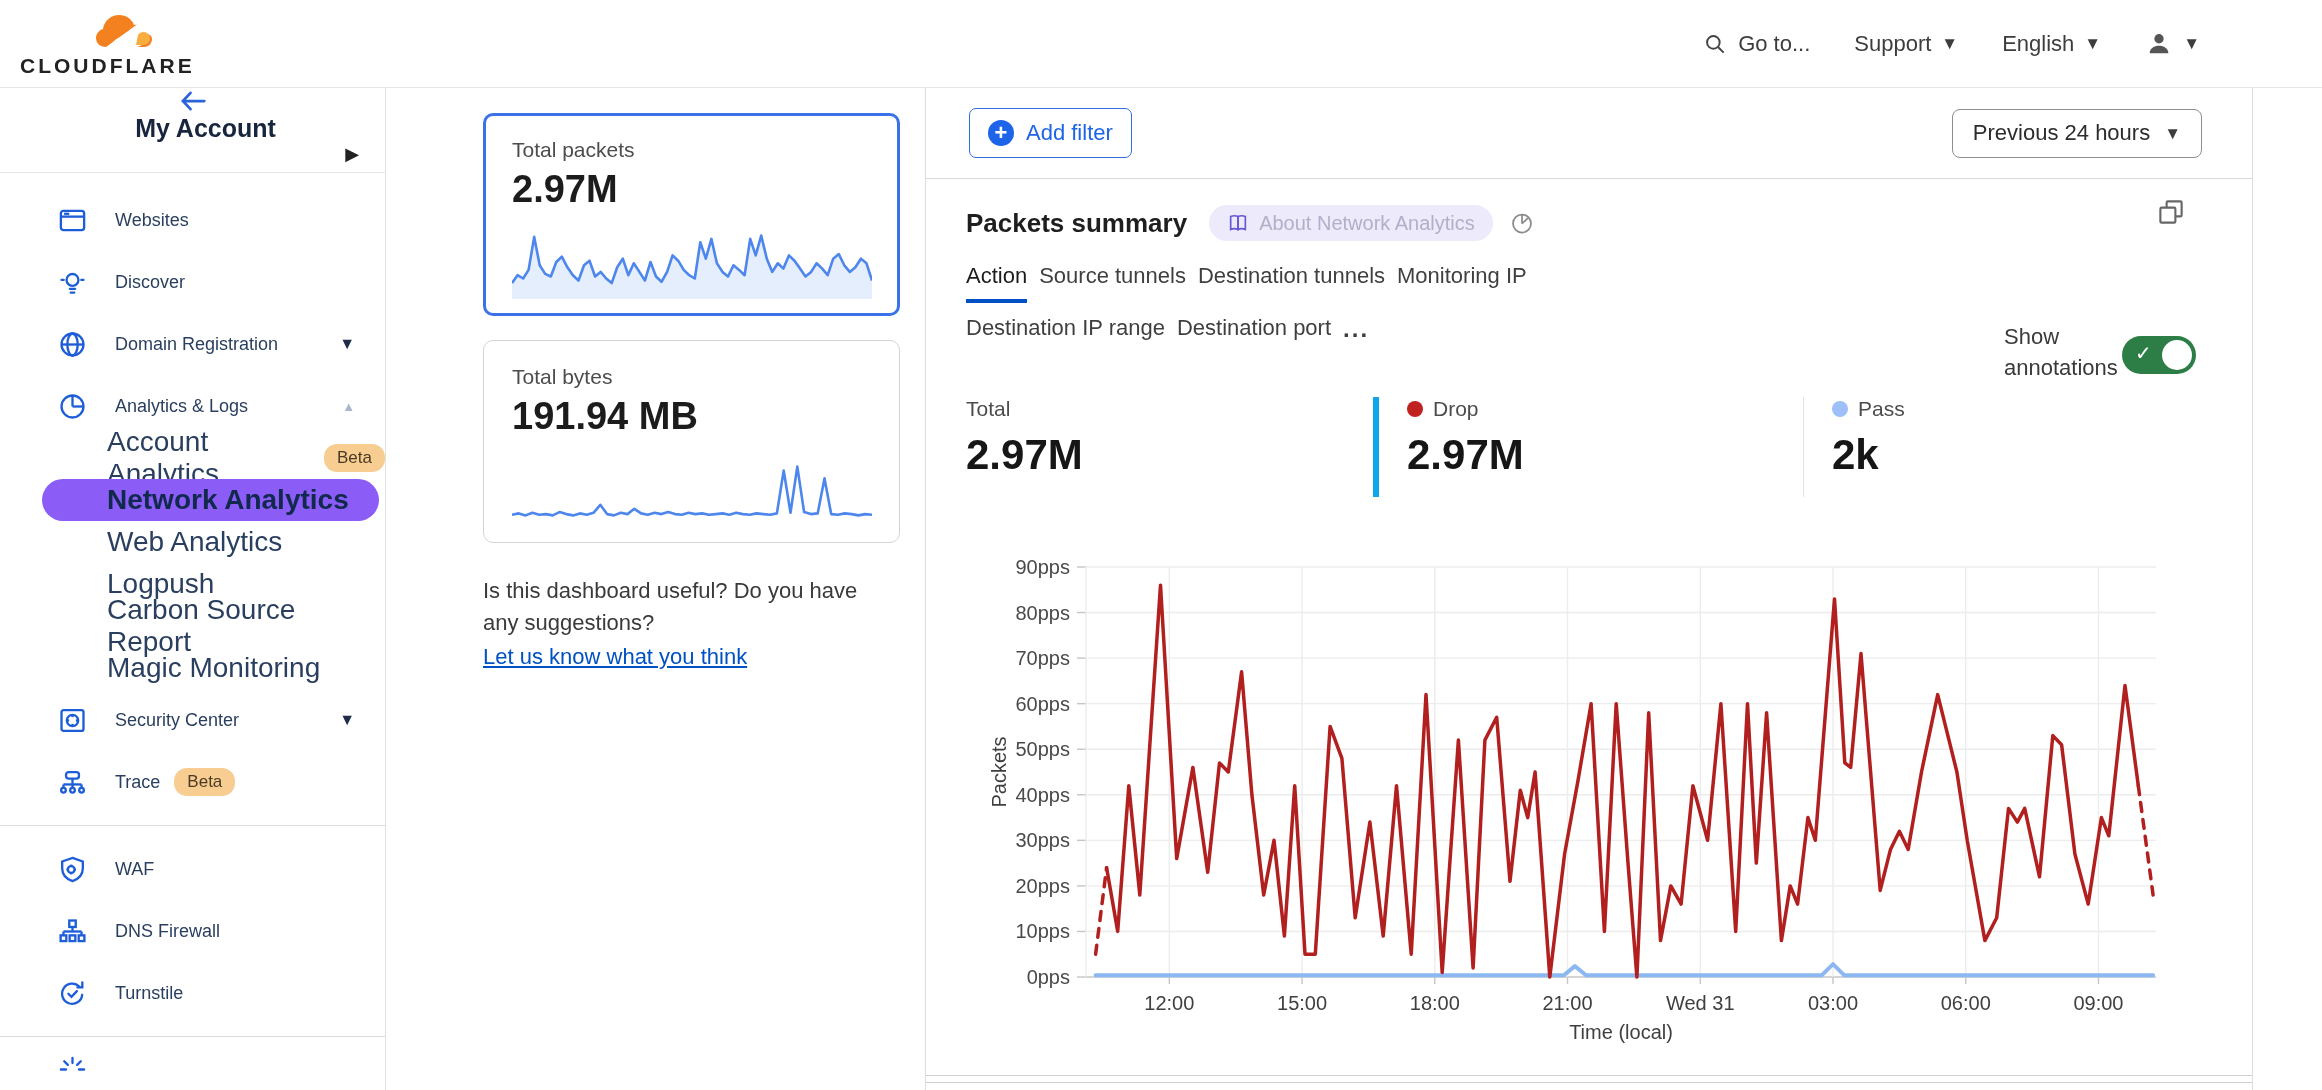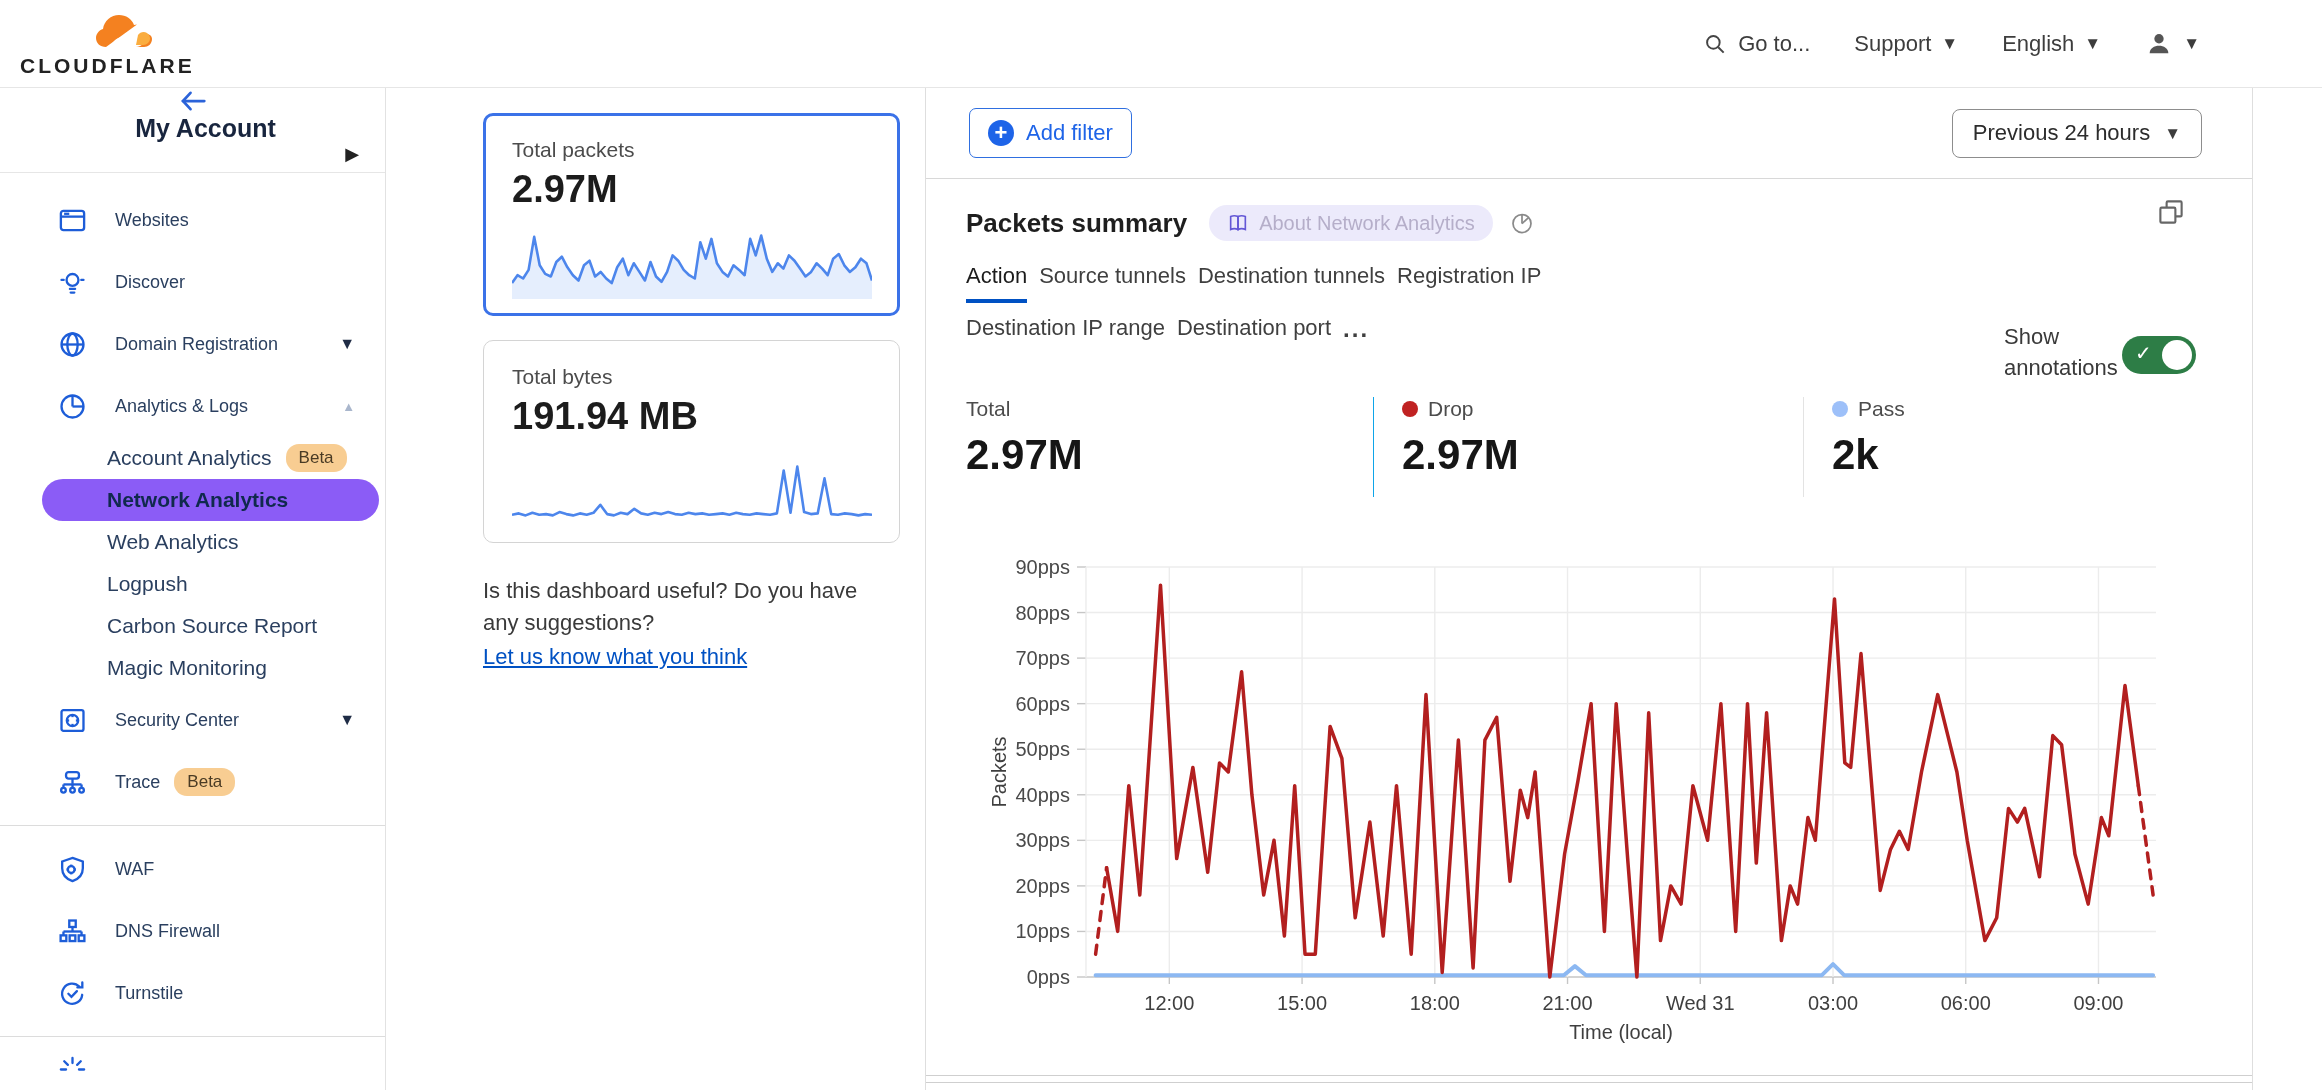--- a/index.html
+++ b/index.html
@@ -21,21 +21,21 @@
     border-right:1px solid #e2e2e2; }
   .account-row { height:85px; border-bottom:1px solid #e6e6e6; display:flex; align-items:center;
     padding:0 26px 0 26px; cursor:pointer;flex-direction:column; }
   .account-row .title { margin-left:26px; font-size:25px; font-weight:bold; color:#18253e; }
   .account-row .fwd { margin-left:auto; font-size:18px; color:#222; }
   .nav { padding-top:16px; }
   .nav-item { height:62px; display:flex; align-items:center; padding-left:57px; cursor:pointer; }
   .nav-item .lbl { margin-left:27px; font-size:18px; color:#2a3f5f; }
   .nav-sub { height:42px; display:flex; align-items:center; padding-left:107px; cursor:pointer;
     position:relative; }
-  .nav-sub .lbl { font-size:21px; color:#2a3f5f; }
+  .nav-sub .lbl { font-size:28px; color:#2a3f5f; }
   .nav-sub.active { background:#8b5cf6; border-radius:24px; margin-right:6px; margin-left:42px;
     padding-left:65px; }
   .nav-sub.active .lbl { font-weight:bold; color:#10294d; }
   .beta { margin-left:14px; background:#f8cd92; color:#4a3b24; font-size:17px;
     padding:4px 13px; border-radius:13px; }
   .nav-caret { margin-left:auto; margin-right:30px; font-size:16px; color:#1f2c45; }
   .nav-caret.up { color:#a9b6cc; font-size:13px; }
   .sb-divider { border-top:1px solid #dcdcdc; margin:12px 0; }
   .icon24 { width:31px; height:31px; flex:0 0 31px; }
 
@@ -90,21 +90,21 @@
     color:#3a3a3a; line-height:1.4; }
   .toggle { position:absolute; top:157px; right:56px; width:74px; height:38px; border-radius:20px;
     background:#2d7d46; cursor:pointer; }
   .toggle .check { position:absolute; left:13px; top:5px; color:#fff; font-size:20px; }
   .toggle .knob { position:absolute; right:4px; top:4px; width:30px; height:30px; border-radius:50%;
     background:#fff; }
 
   .stats { margin-top:44px; display:flex; height:100px; }
   .stat { padding-left:28px; }
   .stat:first-child { padding-left:40px; width:447px; }
-  .stat:nth-child(2) { width:430px; border-left:1px solid #0ea5e9; }
+  .stat:nth-child(2) { width:430px; border-left:6px solid #0ea5e9; }
   .stat:nth-child(3) { border-left:1px solid #e3e3e3; }
   .stat .srow { display:flex; align-items:center; gap:10px; font-size:21px; color:#4c4c4c; }
   .dot { width:16px; height:16px; border-radius:50%; display:inline-block; }
   .stat .sval { font-size:42px; font-weight:bold; color:#161616; margin-top:10px; }
 
   .chartwrap { margin-top:50px; }
   svg text { font-family:"Liberation Sans", sans-serif; }
 </style>
 </head>
 <body>
@@ -344,21 +344,21 @@
 
     <svg class="expand-icon" width="30" height="30" viewBox="0 0 24 24" fill="none" stroke="#666" stroke-width="1.7">
       <rect x="8.5" y="3.5" width="12" height="12" rx="1"></rect>
       <rect x="3.5" y="8.5" width="12" height="12" rx="1" fill="#fff"></rect>
     </svg>
 
     <div class="tabs">
       <span class="tab active">Action</span>
       <span class="tab">Source tunnels</span>
       <span class="tab">Destination tunnels</span>
-      <span class="tab">Registration IP</span>
+      <span class="tab">Monitoring IP</span>
       <span class="tab">Destination IP range</span>
       <span class="tab">Destination port</span>
       <span class="tab-more">...</span>
     </div>
 
     <div class="annotations">Show annotations</div>
     <div class="toggle">
       <span class="check">✓</span>
       <span class="knob"></span>
     </div>

